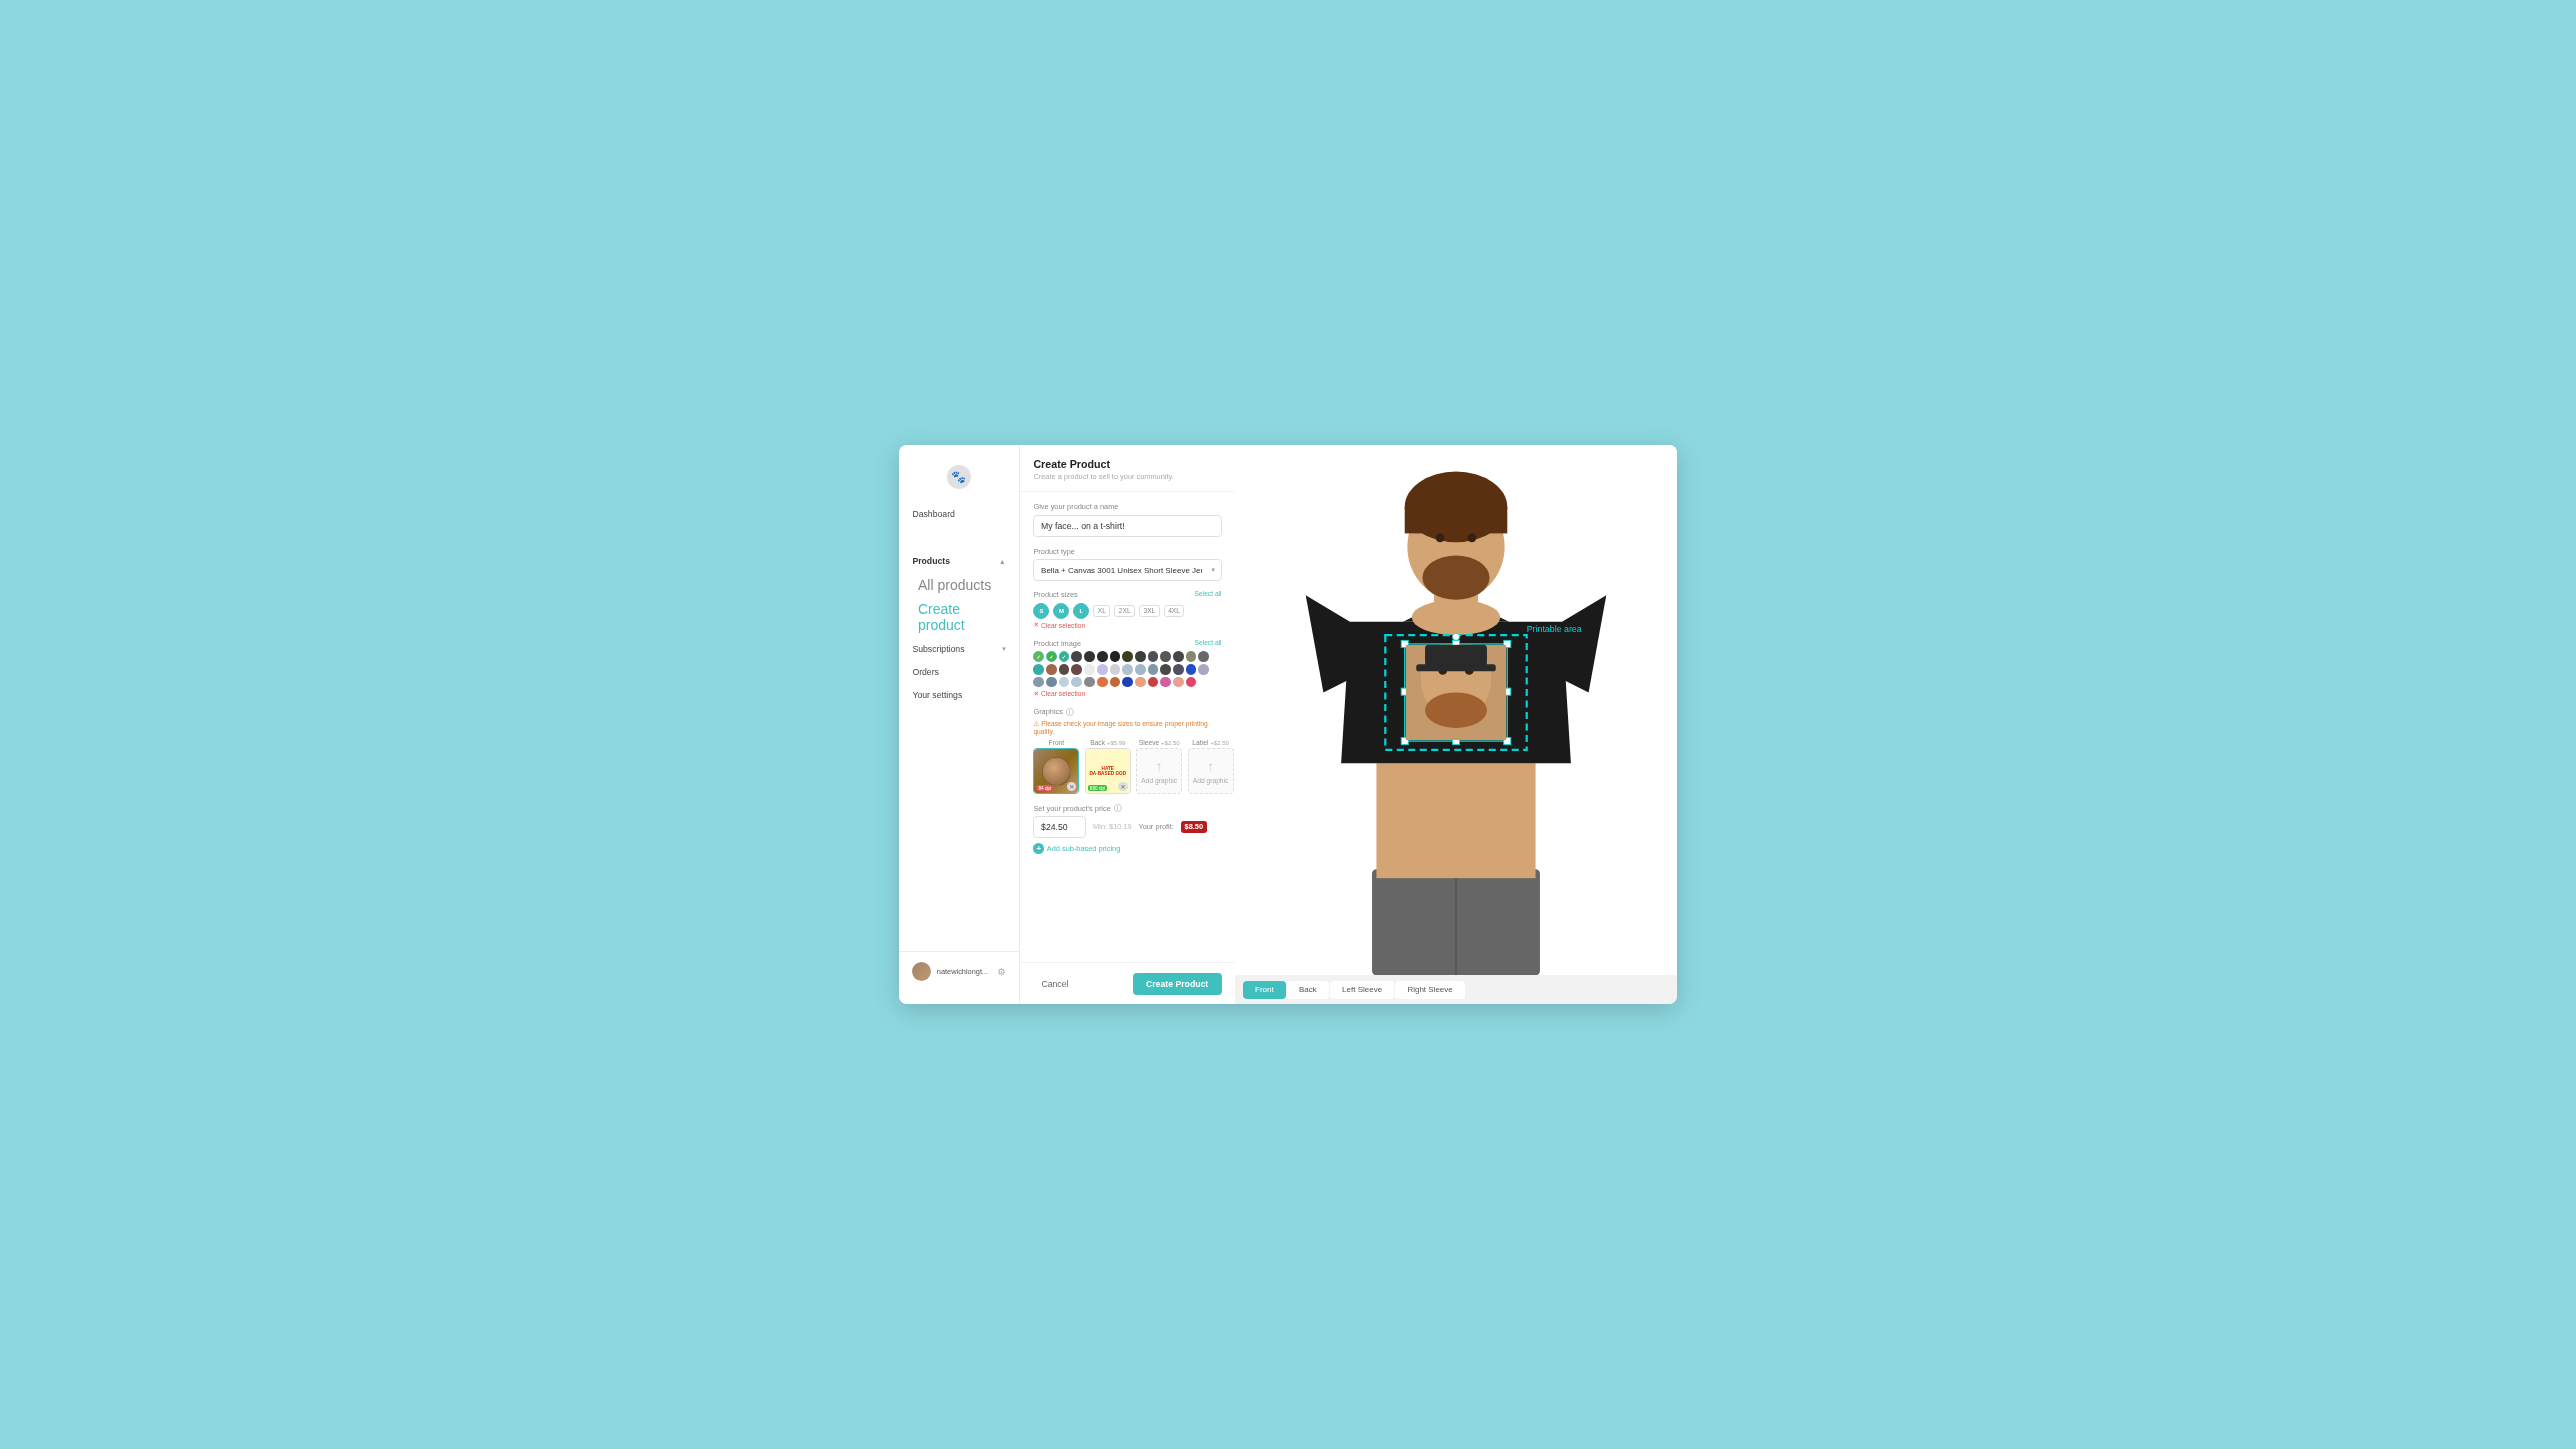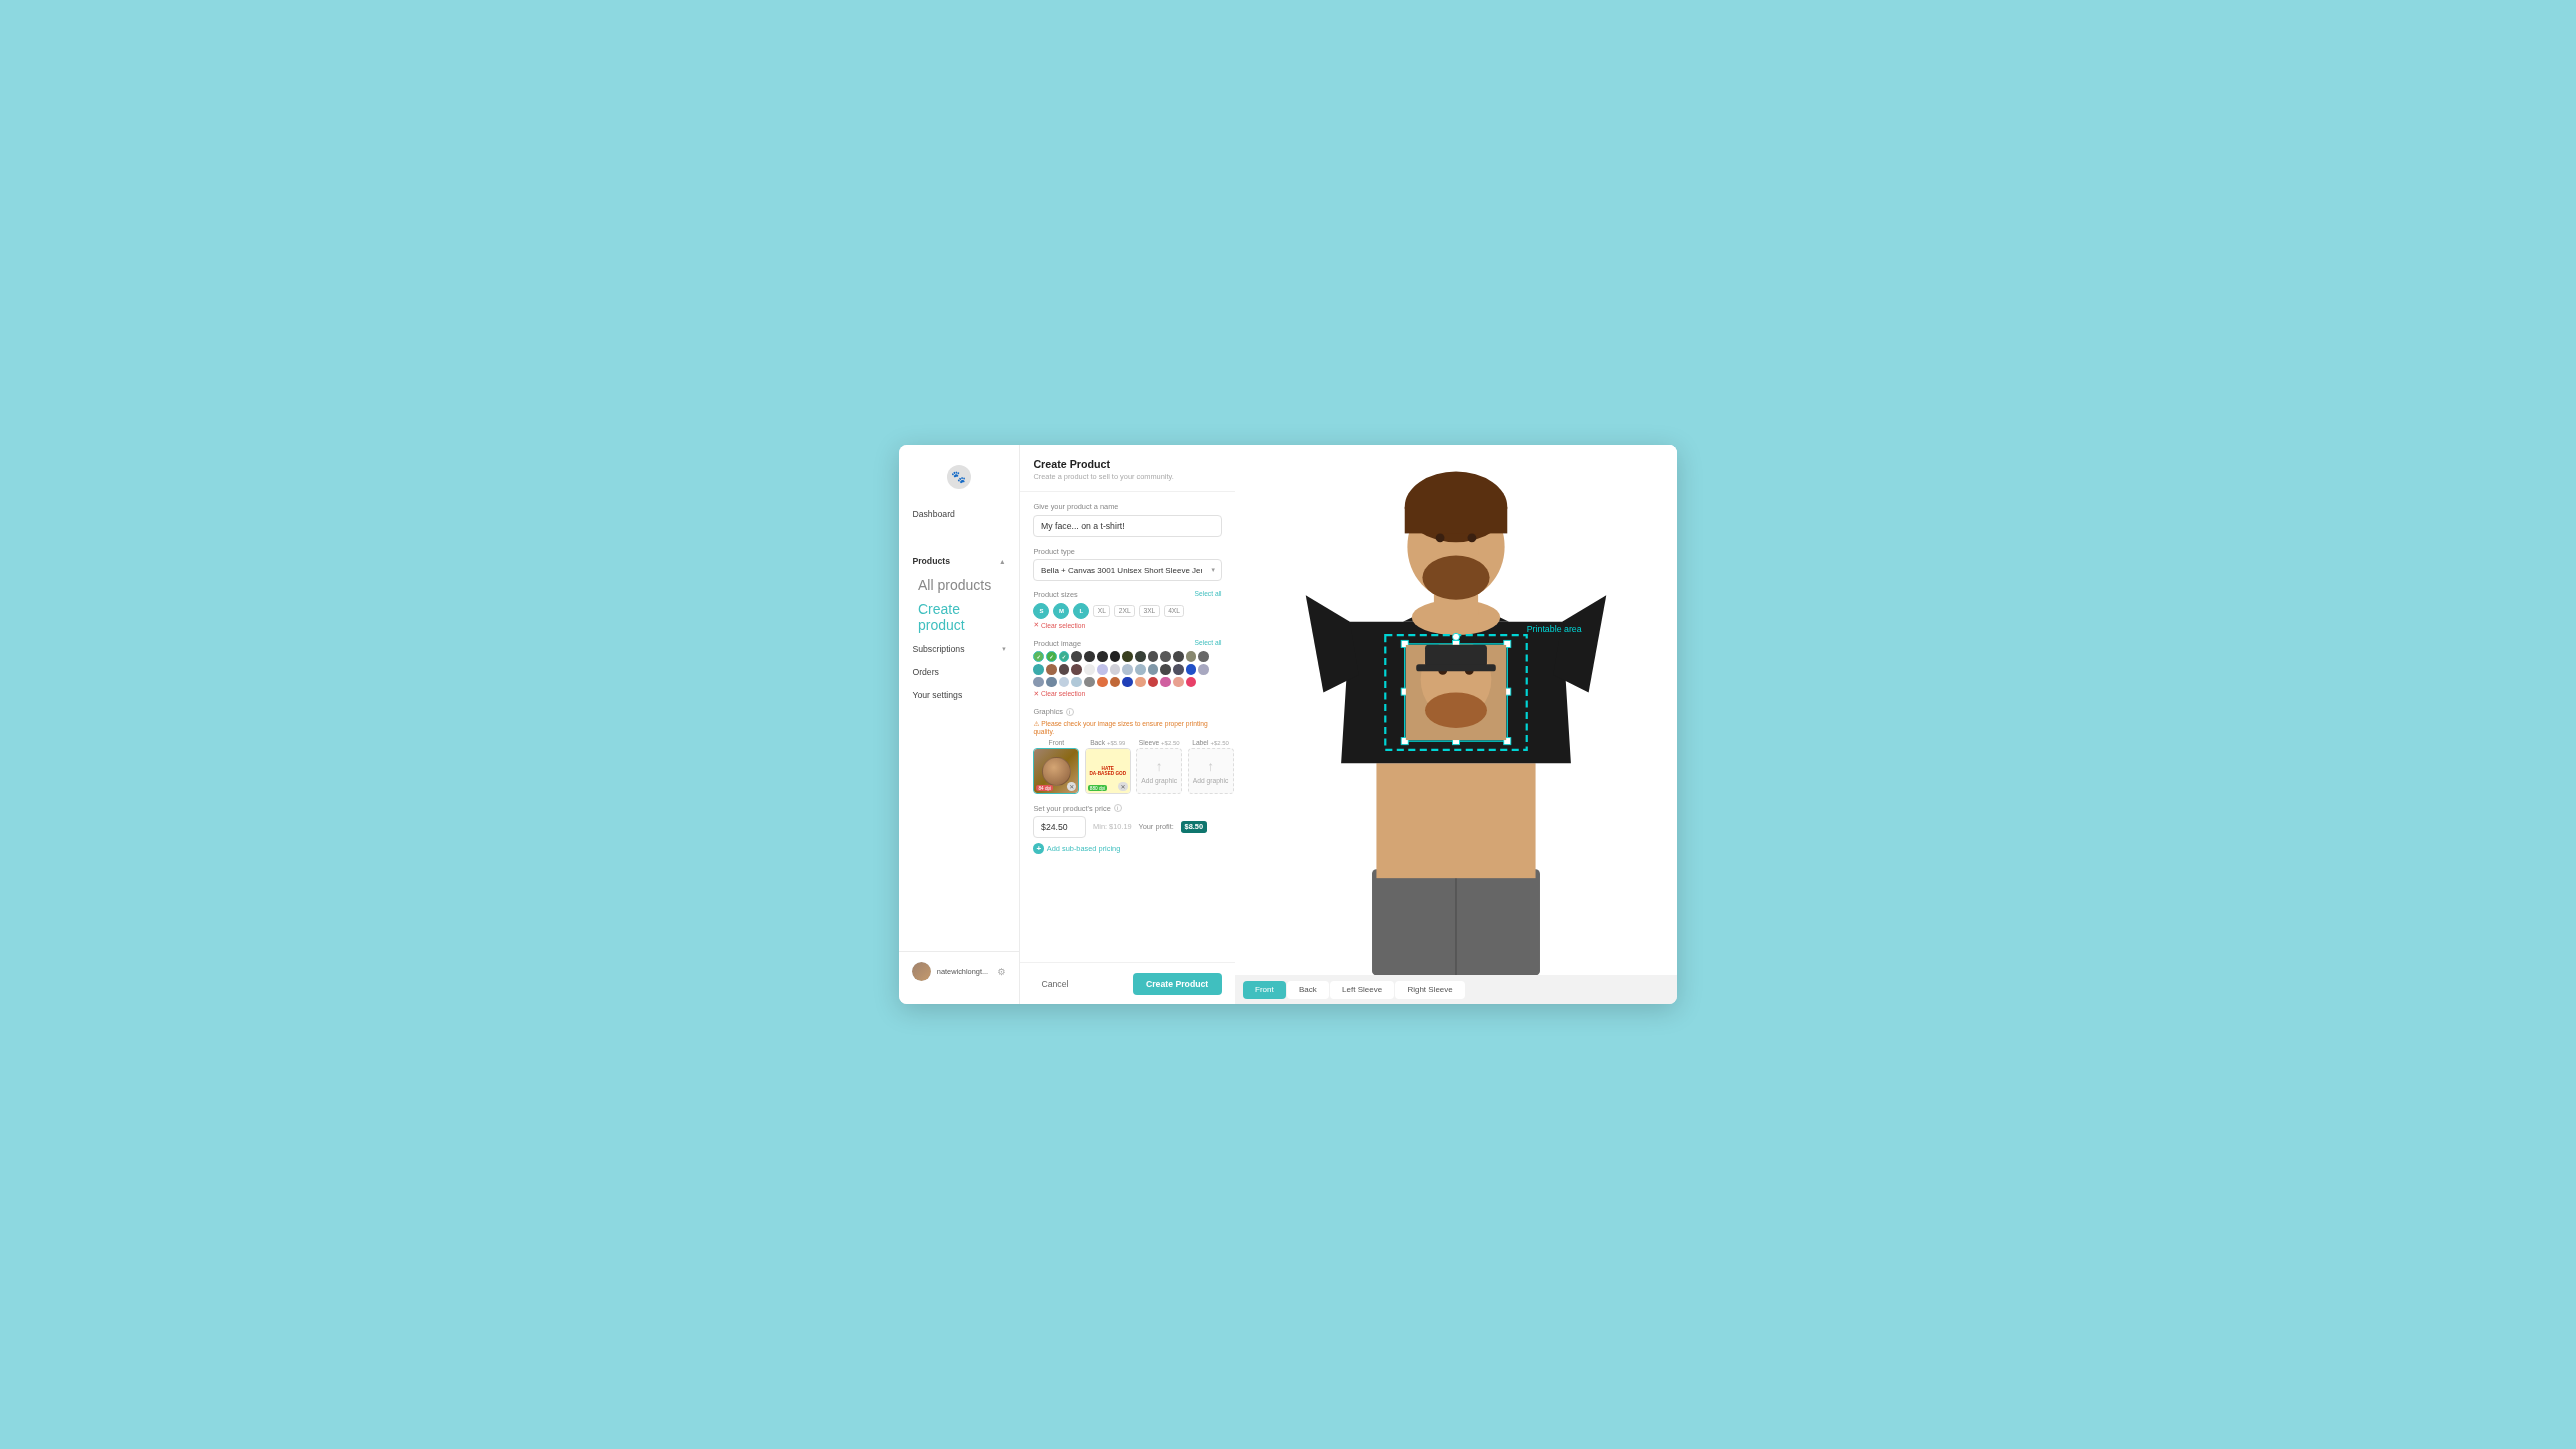--- a/index.html
+++ b/index.html
@@ -401,21 +401,21 @@
     }
     .min-price-label {
       font-size: 7.4px;
       color: #bbb;
     }
     .profit-label {
       font-size: 7.4px;
       color: #888;
     }
     .profit-badge {
-      background: #0f766e;
+      background: #b91c1c;
       color: #fff;
       font-size: 7.4px;
       font-weight: 600;
       border-radius: 2.7px;
       padding: 1.3px 4px;
     }
     .sub-pricing-link {
       font-size: 7.4px;
       color: #40bfbf;
       cursor: pointer;

